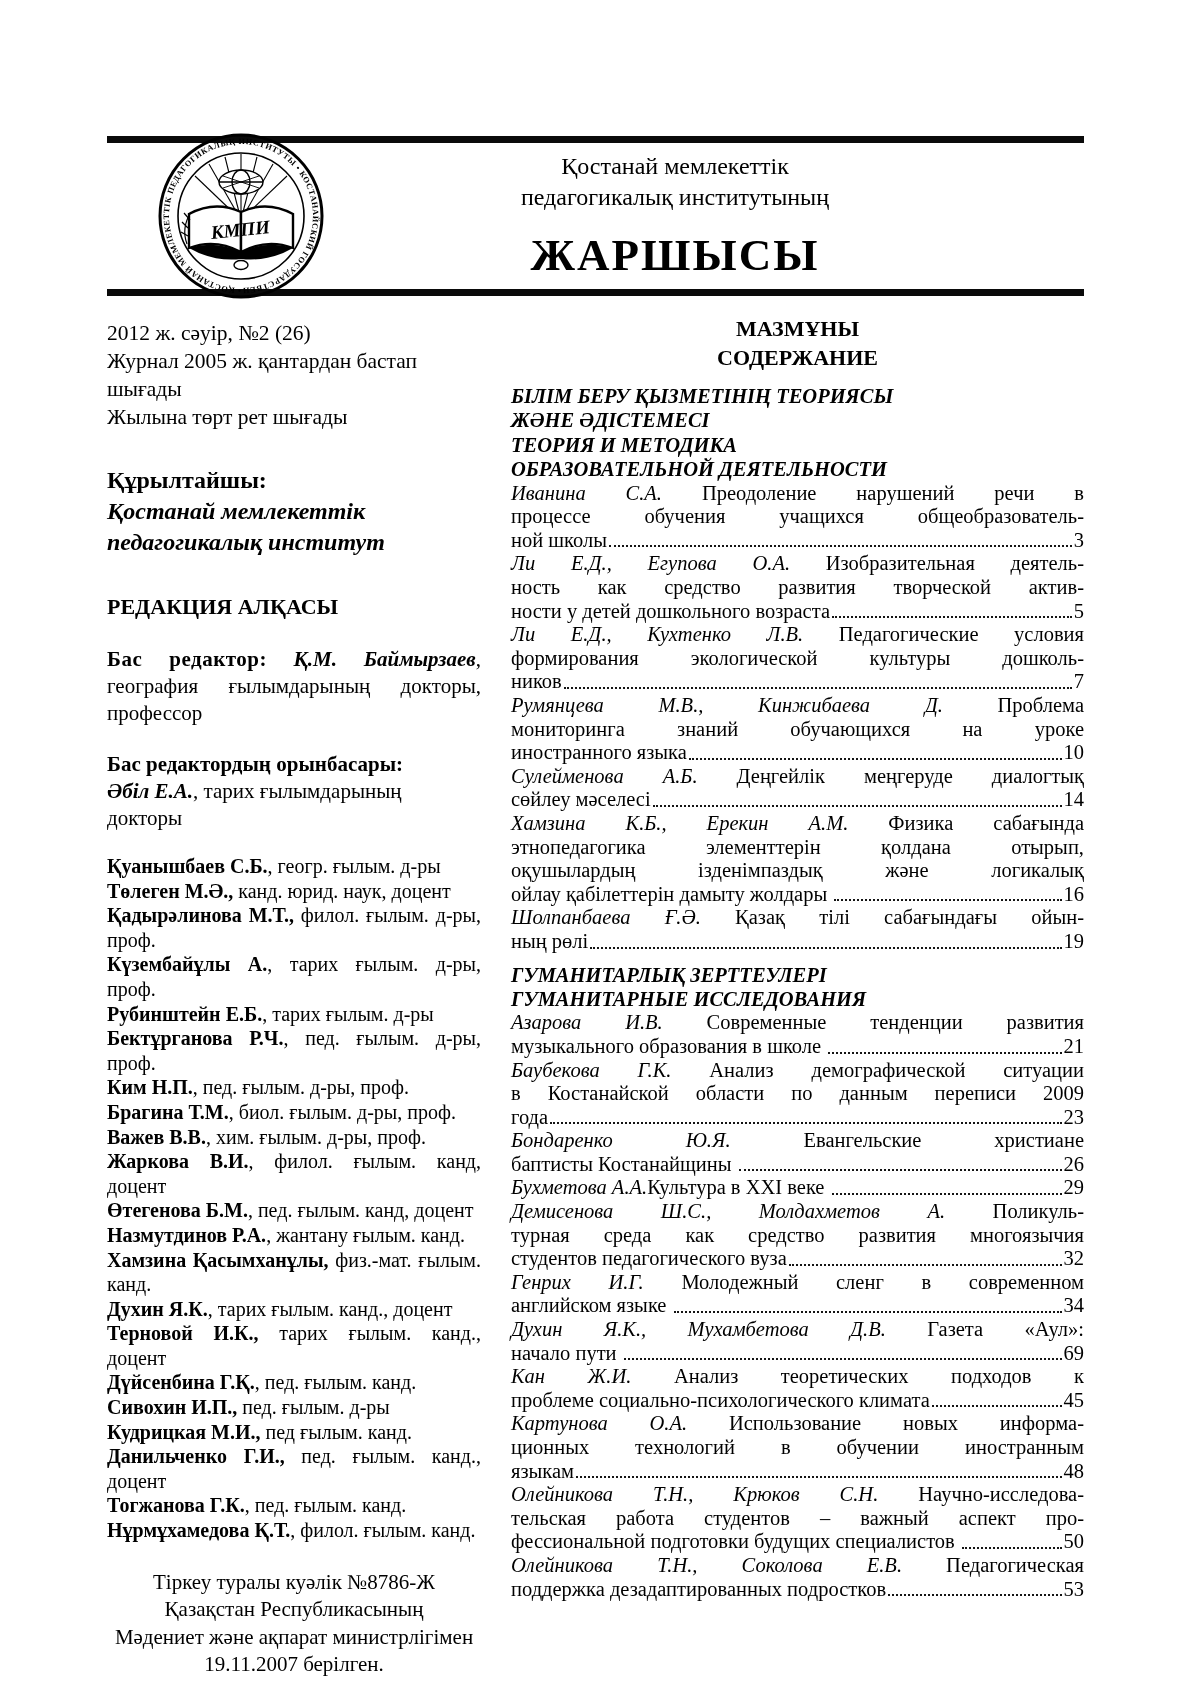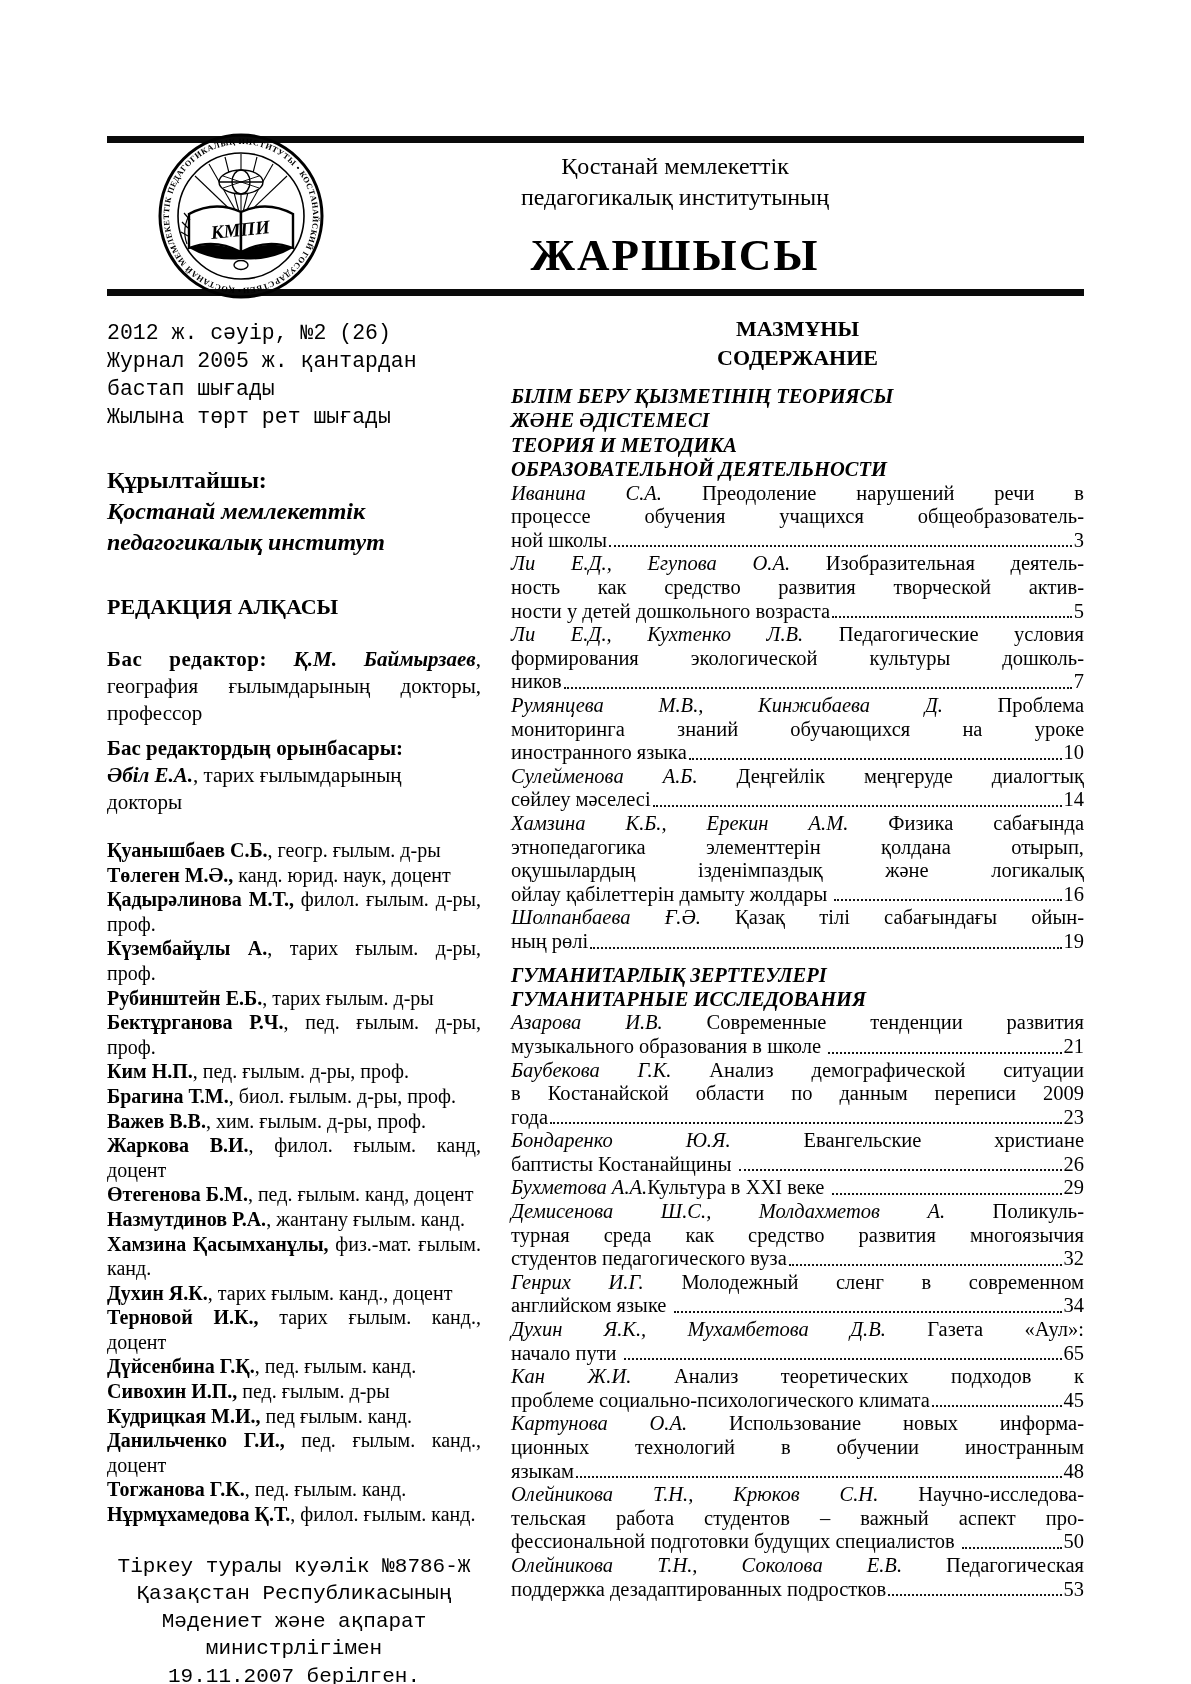--- a/index.html
+++ b/index.html
@@ -24,30 +24,30 @@
     margin-top:16px;
     font-size:45px;font-weight:bold;letter-spacing:2px;
   }
 
   
   .cols{display:flex;margin:14px 107px 0;gap:30px;}
   .col-left{width:374px;flex:0 0 374px;}
   .col-right{flex:1;min-width:0;}
 
   
-  .sans{font-family:Liberation Mono, monospace;}
+  .sans{font-family:Liberation Serif, serif;}
   .issue-info{font-size:21.5px;line-height:28px;margin-top:9px;}
   .founder{margin-top:34px;font-size:24px;line-height:31px;}
   .founder-label{font-weight:bold;}
   .founder-line{font-weight:bold;font-style:italic;}
   .board-title{margin-top:36px;font-weight:bold;font-size:22px;}
   .editor-para{margin-top:26px;font-size:21px;line-height:27px;text-align:justify;}
   .editor-para .lbl{font-weight:bold;letter-spacing:0.5px;}
   .editor-para .nm{font-weight:bold;font-style:italic;}
-  .deputy-para{margin-top:8px;font-size:21px;line-height:27px;}
+  .deputy-para{margin-top:24px;font-size:21px;line-height:27px;}
   .board-list{margin-top:22px;font-size:20px;line-height:24.6px;text-align:justify;}
   .board-line .bname{font-weight:bold;}
   .registration{margin-top:26px;text-align:center;font-size:21px;line-height:27.5px;}
   .address{margin-top:26px;font-size:21px;line-height:27px;}
   .address .adr-label{font-weight:bold;}
 
   
   .toc-title{text-align:center;font-weight:bold;font-size:22px;line-height:29px;margin-top:4px;}
   .toc-list{margin-top:12px;font-size:20.5px;line-height:23.6px;}
   .toc-section{font-weight:bold;font-style:italic;margin:9px 0 0 0;}
@@ -317,21 +317,21 @@
               <span class="tx">английском языке </span>
               <span class="dots"></span>
               <span class="pg">34</span>
             </div>
           </div>
           <div class="toc-entry">
             <div class="jline"><span class="au">Духин Я.К., Мухамбетова Д.В.</span> <span class="tx0">Газета «Аул»:</span></div>
             <div class="lline">
               <span class="tx">начало пути </span>
               <span class="dots"></span>
-              <span class="pg">65</span>
+              <span class="pg">69</span>
             </div>
           </div>
           <div class="toc-entry">
             <div class="jline"><span class="au">Кан Ж.И.</span> <span class="tx0">Анализ теоретических подходов к</span></div>
             <div class="lline">
               <span class="tx">проблеме социально-психологического климата</span>
               <span class="dots"></span>
               <span class="pg">45</span>
             </div>
           </div>

